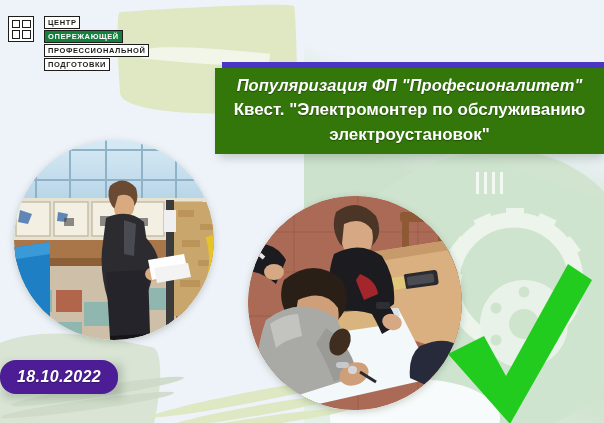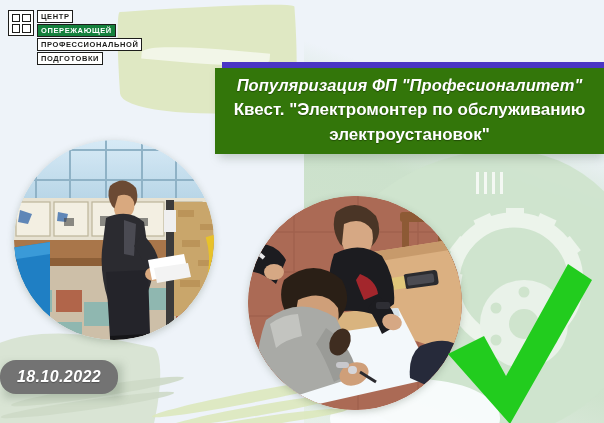--- a/index.html
+++ b/index.html
@@ -106,25 +106,25 @@
     display: block;
   }
   .hatch i:nth-child(1) { left: 0; }
   .hatch i:nth-child(2) { left: 8px; }
   .hatch i:nth-child(3) { left: 16px; }
   .hatch i:nth-child(4) { left: 24px; }
 
   
   #logo {
     position: absolute;
-    left: 8px; top: 10px;
+    left: 8px; top: 16px;
     z-index: 9;
     display: flex;
     align-items: flex-start;
-    gap: 3px;
+    gap: 10px;
   }
   .logo-mark {
     width: 26px; height: 26px;
     border: 1.6px solid #1d1d1b;
     display: grid;
     grid-template-columns: 1fr 1fr;
     grid-template-rows: 1fr 1fr;
     gap: 2px;
     padding: 2.5px;
     background: #fff;
@@ -220,21 +220,21 @@
     left: 4px; top: 364px;
     width: 118px; height: 34px;
     background: rgba(80,100,80,.28);
     filter: blur(4px);
     z-index: 25;
   }
   #date-badge {
     position: absolute;
     left: 0px; top: 360px;
     width: 118px; height: 34px;
-    background: #737373;
+    background: #4c1d95;
     z-index: 26;
     display: flex;
     align-items: center;
     justify-content: center;
     border-radius: 16px;
   }
   #date-badge span {
     color: #ffffff;
     font-style: italic;
     font-weight: 700;

